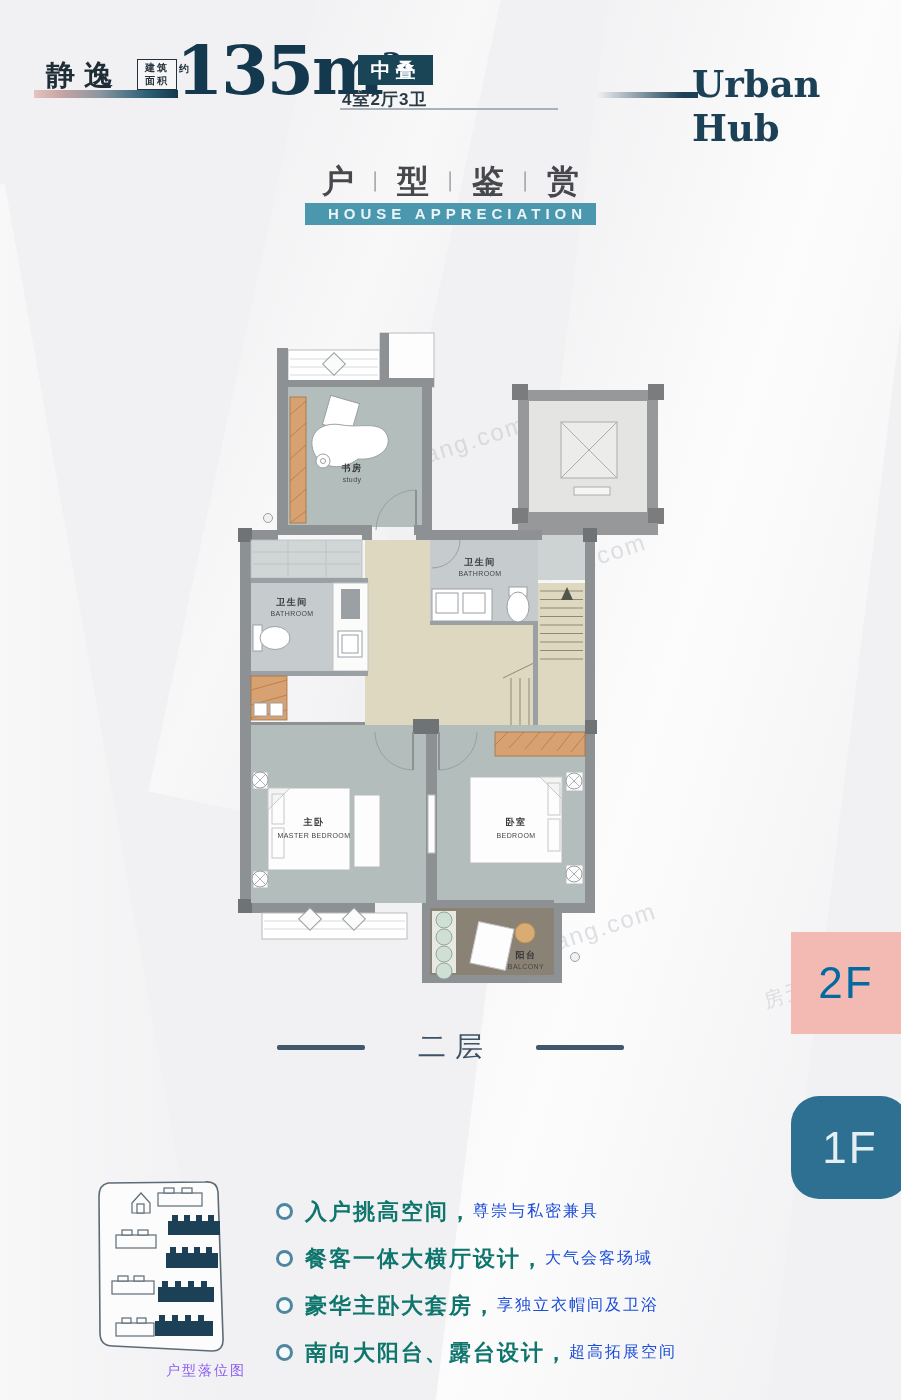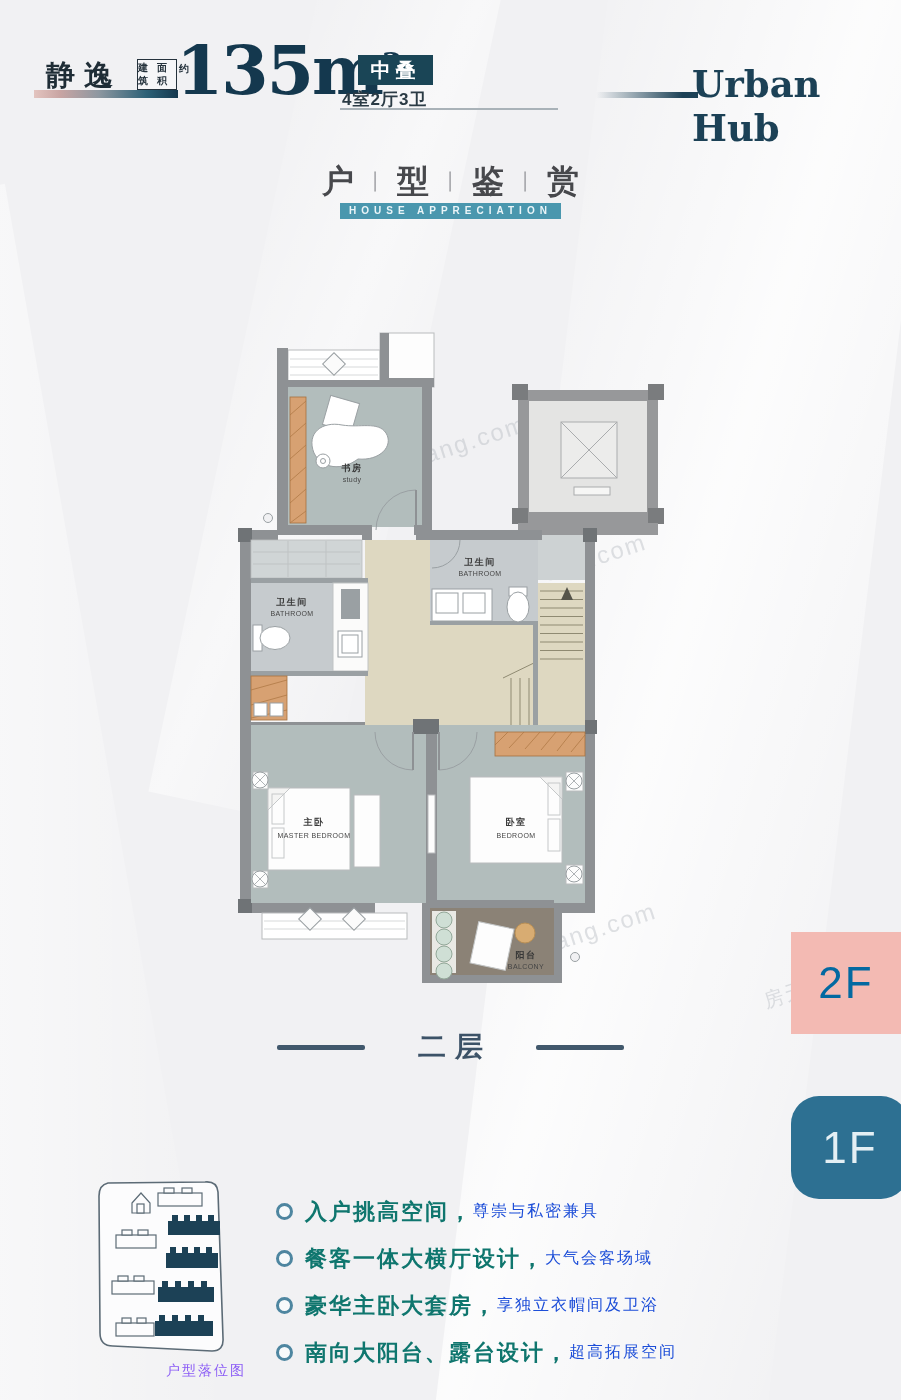--- a/index.html
+++ b/index.html
@@ -10,53 +10,53 @@
   #streak1{left:520px;top:-150px;width:330px;height:1750px;transform:rotate(7deg);
     background:linear-gradient(100deg,rgba(255,255,255,0) 0%,rgba(255,255,255,.8) 45%,rgba(255,255,255,0) 100%);}
   #streak2{left:-180px;top:200px;width:300px;height:1300px;transform:rotate(-10deg);
     background:linear-gradient(100deg,rgba(255,255,255,0) 0%,rgba(255,255,255,.55) 50%,rgba(255,255,255,0) 100%);}
   #streak3{left:240px;top:-80px;width:180px;height:900px;transform:rotate(12deg);
     background:linear-gradient(100deg,rgba(255,255,255,0) 0%,rgba(255,255,255,.5) 50%,rgba(255,255,255,0) 100%);}
 
   
   #brand-name{left:46px;top:56px;font-size:29px;font-weight:700;color:#1f2d36;letter-spacing:9px;}
   #area-box{left:137px;top:59px;width:38px;height:29px;border:1.5px solid #25323c;
-    display:flex;justify-content:center;align-items:center;
+    display:flex;flex-direction:column;justify-content:center;align-items:center;
     font-size:10px;line-height:1.25;color:#25323c;font-weight:700;letter-spacing:2px;background:rgba(255,255,255,.4);}
   #area-approx{left:179px;top:62px;font-size:10px;color:#25323c;font-weight:700;}
   #grad-bar{left:34px;top:90px;width:144px;height:8px;
     background:linear-gradient(90deg,#e3c4bf 0%,#c9a5a3 18%,#8d97a0 45%,#2d6177 78%,#14384e 100%);}
   #area-value{left:176px;top:36px;font-family:"DejaVu Serif",serif;font-size:68px;font-weight:700;
     color:#14384e;letter-spacing:-2px;line-height:1;}
   #area-value sup{font-size:30px;position:relative;top:4px;letter-spacing:0;}
   #type-badge{left:358px;top:55px;width:75px;height:30px;background:#1a4556;color:#ffffff;
     font-size:20px;font-weight:700;letter-spacing:5px;display:flex;align-items:center;justify-content:center;box-sizing:border-box;}
   #layout-text{left:342px;top:88px;font-size:17px;color:#2b3b45;font-weight:600;letter-spacing:1px;}
   #layout-underline{left:340px;top:108px;width:218px;height:1.5px;background:#a9b2b8;}
   #brand-line{left:596px;top:92px;width:102px;height:6px;
     background:linear-gradient(90deg,rgba(28,65,86,0) 0%,#1c4156 85%);}
   #brand-logo{left:692px;top:62px;font-family:"DejaVu Serif",serif;font-size:37px;font-weight:600;color:#1c4156;}
 
   
   #section-title{left:0;top:160px;width:901px;display:flex;justify-content:center;align-items:center;gap:13px;}
   #section-title .ch{font-size:32px;font-weight:700;color:#47484c;}
   #section-title .sep{font-size:17px;color:#97989c;font-weight:400;transform:scaleY(1.25);}
   #section-sub-wrap{left:0;top:203px;width:901px;display:flex;justify-content:center;}
-  #section-subtitle{background:#4a97ae;color:#eaf5f8;font-size:10px;font-weight:700;
-    letter-spacing:5px;padding:2px 9px 3px 9px;}
+  #section-subtitle{background:#4a97ae;color:#eaf5f8;font-size:15px;font-weight:700;
+    letter-spacing:5px;padding:2px 9px 3px 23px;}
 
   
   #plan-svg{left:230px;top:325px;}
   .pl-zh{font-size:9px;fill:#373737;font-weight:700;letter-spacing:1.5px;text-anchor:middle;font-family:"Liberation Sans",sans-serif;}
   .pl-en{font-size:7px;fill:#454545;letter-spacing:.4px;text-anchor:middle;font-family:"Liberation Sans",sans-serif;}
 
   
   #floor-row{left:0;top:1028px;width:901px;display:flex;justify-content:center;align-items:center;gap:44px;}
   .floor-dash{width:88px;height:5px;background:#41586c;border-radius:2px;}
-  #floor-label{font-size:28px;color:#3c5267;font-weight:700;letter-spacing:9px;padding-left:9px;}
+  #floor-label{font-size:28px;color:#3c5267;font-weight:400;letter-spacing:9px;padding-left:9px;}
 
   
   .fbadge{display:flex;align-items:center;justify-content:center;color:#0369a1;
     font-size:44px;letter-spacing:2px;font-weight:400;}
   #badge-2f{left:791px;top:932px;width:110px;height:102px;background:#f3bab3;}
   #badge-1f{left:791px;top:1096px;width:118px;height:103px;background:#2d7092;color:#e4eff4;border-radius:28px;}
 
   
   #site-map{left:92px;top:1175px;}
   #site-caption{left:166px;top:1362px;font-size:14px;color:#8b5cf6;letter-spacing:2px;}

